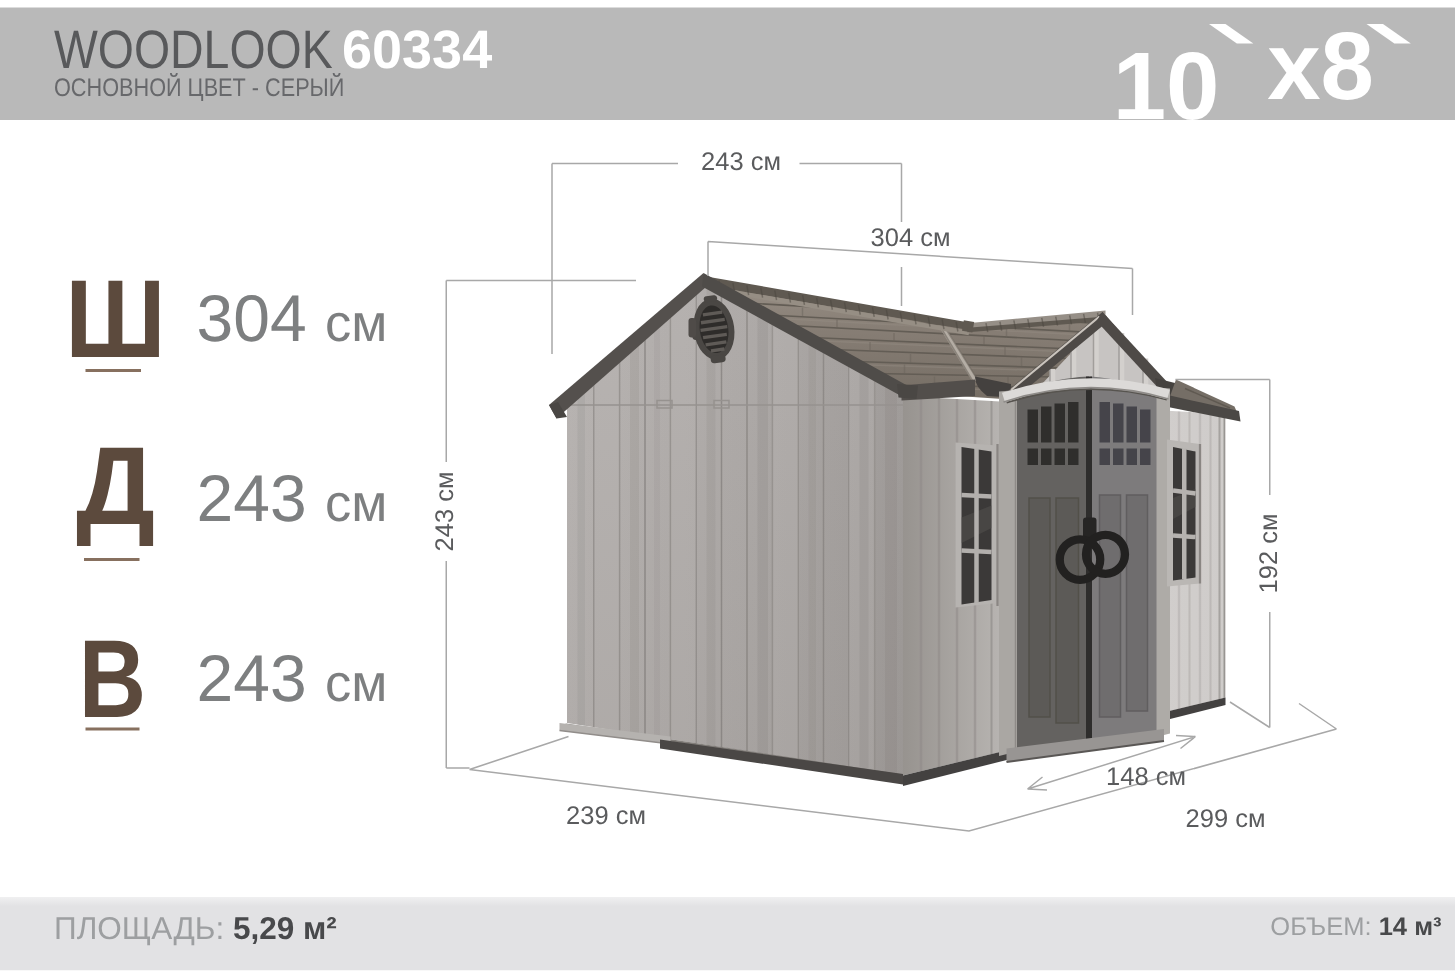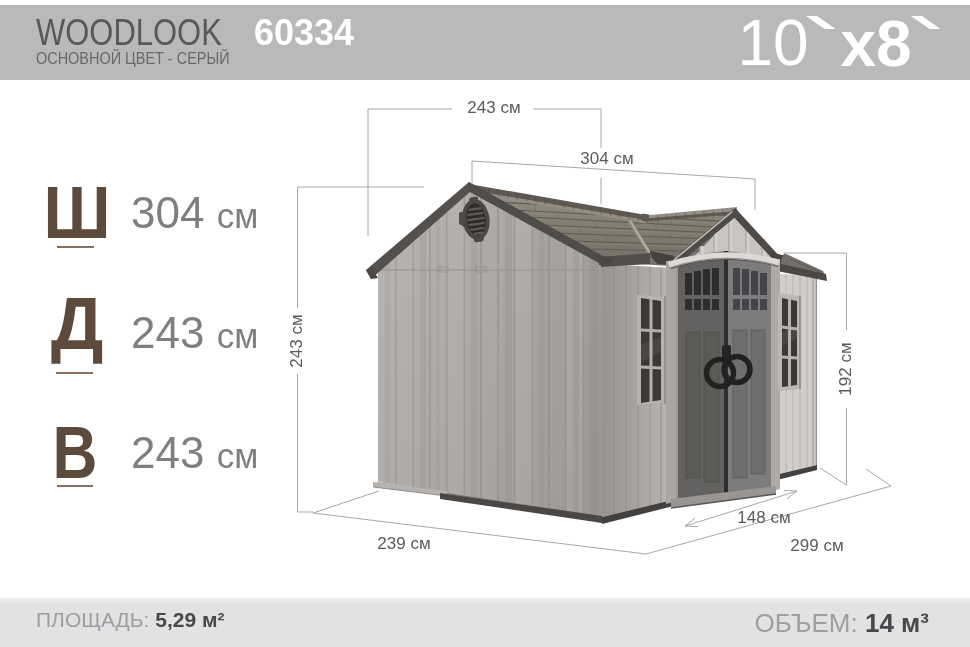--- a/index.html
+++ b/index.html
@@ -5,46 +5,46 @@
   html,body{margin:0;padding:0;background:#ffffff;width:970px;height:647px;overflow:hidden;}
   body{font-family:"Liberation Sans", sans-serif;position:relative;}
   .abs{position:absolute;}
 </style>
 </head>
 <body>
 
 <div class="abs" style="left:0;top:5px;width:970px;height:75px;background:#b9b9b9;"></div>
 
 <div class="abs" style="left:36px;top:12px;font-size:36px;color:#58595b;transform:scaleX(0.86);transform-origin:0 0;">WOODLOOK</div>
-<div class="abs" style="left:228px;top:12px;font-size:36px;color:#ffffff;font-weight:bold;margin-left:26px;">60334</div>
+<div class="abs" style="left:228px;top:12px;font-size:36px;color:#ffffff;font-weight:bold;">60334</div>
 
 <div class="abs" style="left:36px;top:49px;font-size:17px;color:#67686b;transform:scaleX(0.85);transform-origin:0 0;">ОСНОВНОЙ ЦВЕТ - СЕРЫЙ</div>
 
-<div class="abs" style="left:733px;top:6px;width:80px;text-align:center;font-size:64px;font-weight:normal;color:#ffffff;">10</div>
+<div class="abs" style="left:733px;top:20px;width:80px;text-align:right;font-size:64px;font-weight:bold;color:#ffffff;">10</div>
 <div class="abs" style="left:806px;top:16px;width:11px;height:13px;background:#ffffff;transform:skewX(55deg);transform-origin:0 0;"></div>
-<div class="abs" style="left:836px;top:7px;width:80px;text-align:center;font-size:64px;font-weight:bold;color:#ffffff;">x8</div>
+<div class="abs" style="left:836px;top:7px;width:80px;text-align:right;font-size:64px;font-weight:bold;color:#ffffff;">x8</div>
 <div class="abs" style="left:911px;top:16px;width:11px;height:13px;background:#ffffff;transform:skewX(55deg);transform-origin:0 0;"></div>
 
 <div class="abs" style="left:40px;top:182px;width:70px;text-align:center;font-size:74px;font-weight:bold;color:#5c4a3d;line-height:62px;transform:scaleX(0.9);">Ш</div>
 <div class="abs" style="left:57px;top:246px;width:37px;height:2px;background:#87705f;"></div>
 <div class="abs" style="left:131px;top:188px;font-size:44px;color:#7d7f80;">304 <span style="font-size:35px;">см</span></div>
 
 <div class="abs" style="left:42px;top:293px;width:70px;text-align:center;font-size:74px;font-weight:bold;color:#5c4a3d;line-height:62px;">Д</div>
 <div class="abs" style="left:56px;top:372px;width:37px;height:2px;background:#87705f;"></div>
 <div class="abs" style="left:131px;top:308px;font-size:44px;color:#7d7f80;">243 <span style="font-size:35px;">см</span></div>
 
 <div class="abs" style="left:40px;top:422px;width:70px;text-align:center;font-size:74px;font-weight:bold;color:#5c4a3d;line-height:62px;transform:scaleX(0.84);">В</div>
 <div class="abs" style="left:57px;top:485px;width:36px;height:2px;background:#87705f;"></div>
 <div class="abs" style="left:131px;top:428px;font-size:44px;color:#7d7f80;">243 <span style="font-size:35px;">см</span></div>
 
 <div class="abs" style="left:0;top:598px;width:970px;height:49px;background:linear-gradient(to bottom,#f0f0f1 0px,#e2e2e4 6px,#e2e2e4 100%);"></div>
 
 <div class="abs" style="left:36px;top:608px;font-size:21px;color:#9d9fa1;">ПЛОЩАДЬ: <span style="color:#48494b;font-weight:bold;">5,29 м²</span></div>
 
-<div class="abs" style="left:529px;top:608px;width:400px;text-align:right;font-size:26px;color:#9d9fa1;">ОБЪЕМ: <span style="color:#48494b;font-weight:bold;">14 м³</span></div>
+<div class="abs" style="left:561px;top:608px;width:400px;text-align:right;font-size:17px;color:#9d9fa1;">ОБЪЕМ: <span style="color:#48494b;font-weight:bold;">14 м³</span></div>
 
 <svg class="abs" style="left:0;top:0;" width="970" height="647" viewBox="0 0 970 647">
   <defs>
     <linearGradient id="gw" x1="0" y1="0" x2="1" y2="0">
       <stop offset="0" stop-color="#b9b5b3"></stop>
       <stop offset="0.55" stop-color="#aeaaa8"></stop>
       <stop offset="1" stop-color="#a19d9b"></stop>
     </linearGradient>
     <linearGradient id="fw" x1="0" y1="0" x2="1" y2="0">
       <stop offset="0" stop-color="#97938f"></stop>

